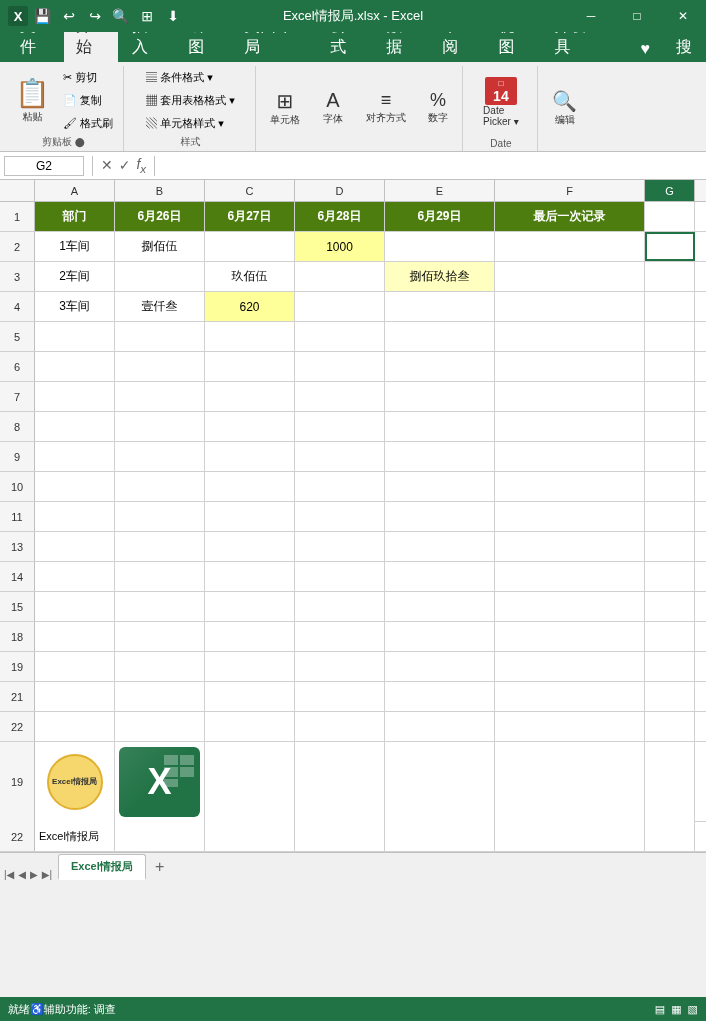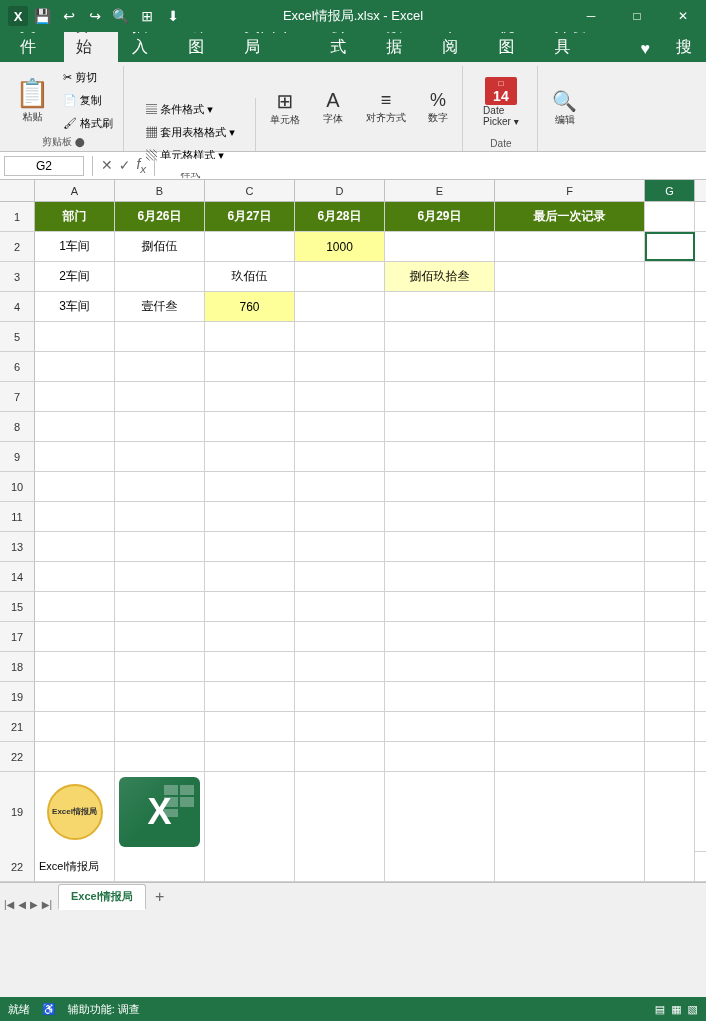--- a/index.html
+++ b/index.html
@@ -265,21 +265,21 @@
       display: flex;
       align-items: center;
       padding: 0 8px;
       color: white;
       font-size: 11px;
       justify-content: space-between;
       position: fixed;
       bottom: 0;
       width: 706px;
     }
-    .status-left { display: flex; gap: 12px; align-items: center; justify-content: center; }
+    .status-left { display: flex; gap: 0; align-items: center; justify-content: center; }
     .status-right { display: flex; gap: 6px; align-items: center; }
 
     
     .sheet-tabs {
       background: #f0f0f0;
       border-top: 1px solid #c0c0c0;
       height: 28px;
       display: flex;
       align-items: flex-end;
       padding-left: 4px;
@@ -392,21 +392,21 @@
       </div>
       <div style="display:flex;flex-direction:column;gap:4px;">
         <div class="ribbon-small-btn">✂ 剪切</div>
         <div class="ribbon-small-btn">📄 复制</div>
         <div class="ribbon-small-btn">🖌 格式刷</div>
       </div>
     </div>
     <div class="ribbon-group-label">剪贴板 <span style="font-size:9px;">⬤</span></div>
   </div>
 
-  <div class="ribbon-group" style="min-width:130px;margin-top:32px;">
+  <div class="ribbon-group" style="min-width:130px;">
     <div class="ribbon-group-content" style="flex-direction:column;align-items:flex-start;">
       <div class="ribbon-small-btn">▤ 条件格式 ▾</div>
       <div class="ribbon-small-btn">▦ 套用表格格式 ▾</div>
       <div class="ribbon-small-btn">▧ 单元格样式 ▾</div>
     </div>
     <div class="ribbon-group-label">样式</div>
   </div>
 
   <div class="ribbon-group" style="min-width:200px;">
     <div class="ribbon-group-content" style="gap:8px;">
@@ -509,21 +509,21 @@
     <div class="grid-cell col-d data-cell"></div>
     <div class="grid-cell col-e highlight-light">捌佰玖拾叁</div>
     <div class="grid-cell col-f data-cell"></div>
     <div class="grid-cell col-g data-cell"></div>
   </div>
 
   <div class="grid-row">
     <div class="row-num">4</div>
     <div class="grid-cell col-a data-cell">3车间</div>
     <div class="grid-cell col-b data-cell">壹仟叁</div>
-    <div class="grid-cell col-c highlight-yellow">760</div>
+    <div class="grid-cell col-c highlight-yellow">620</div>
     <div class="grid-cell col-d data-cell"></div>
     <div class="grid-cell col-e data-cell"></div>
     <div class="grid-cell col-f data-cell"></div>
     <div class="grid-cell col-g data-cell"></div>
   </div>
 
   <div id="empty-rows-container">
       <div class="grid-row">
       <div class="row-num">5</div>
       <div class="grid-cell col-a data-cell"></div>
@@ -609,30 +609,20 @@
       <div class="grid-cell col-a data-cell"></div>
       <div class="grid-cell col-b data-cell"></div>
       <div class="grid-cell col-c data-cell"></div>
       <div class="grid-cell col-d data-cell"></div>
       <div class="grid-cell col-e data-cell"></div>
       <div class="grid-cell col-f data-cell"></div>
       <div class="grid-cell col-g data-cell"></div>
     </div>
       <div class="grid-row">
       <div class="row-num">15</div>
-      <div class="grid-cell col-a data-cell"></div>
-      <div class="grid-cell col-b data-cell"></div>
-      <div class="grid-cell col-c data-cell"></div>
-      <div class="grid-cell col-d data-cell"></div>
-      <div class="grid-cell col-e data-cell"></div>
-      <div class="grid-cell col-f data-cell"></div>
-      <div class="grid-cell col-g data-cell"></div>
-    </div>
-      <div class="grid-row">
-      <div class="row-num">17</div>
       <div class="grid-cell col-a data-cell"></div>
       <div class="grid-cell col-b data-cell"></div>
       <div class="grid-cell col-c data-cell"></div>
       <div class="grid-cell col-d data-cell"></div>
       <div class="grid-cell col-e data-cell"></div>
       <div class="grid-cell col-f data-cell"></div>
       <div class="grid-cell col-g data-cell"></div>
     </div>
       <div class="grid-row">
       <div class="row-num">18</div>

